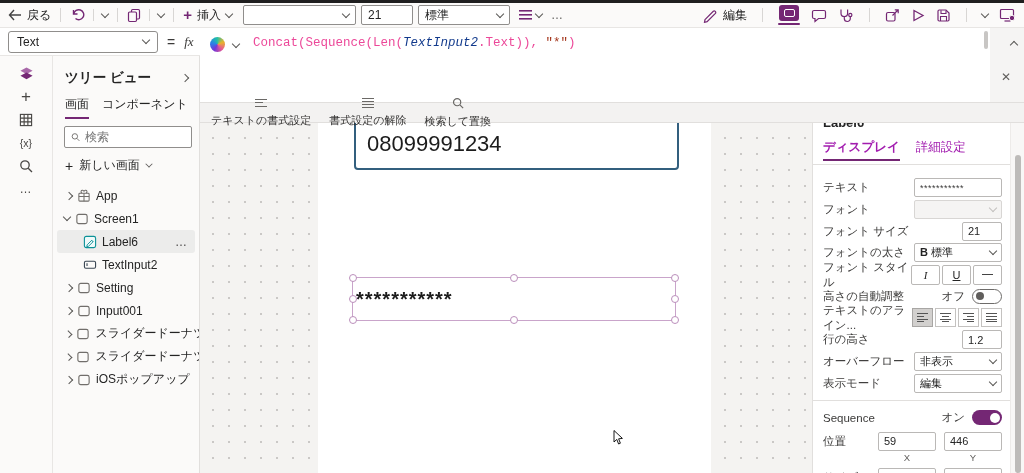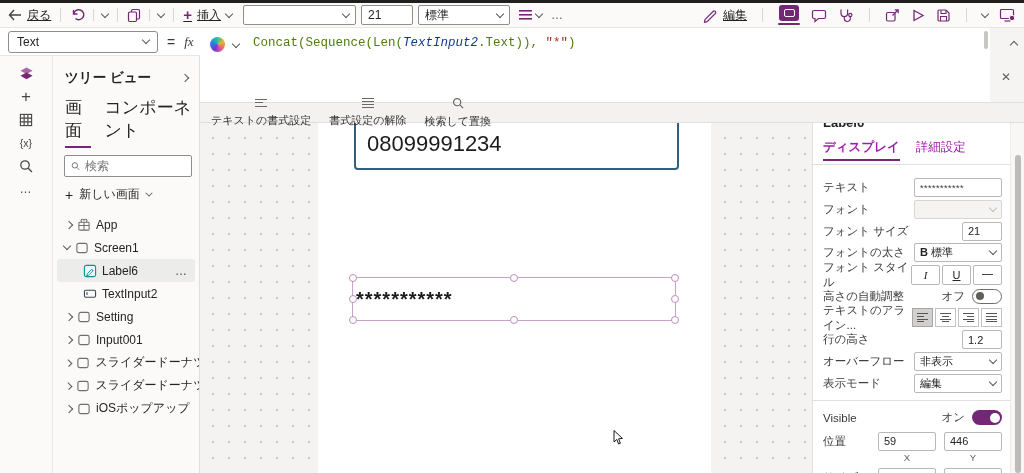--- a/index.html
+++ b/index.html
@@ -1,19 +1,19 @@
 <!DOCTYPE html>
 <html><head>
 <meta charset="utf-8">
 <style>
   * { margin:0; padding:0; box-sizing:border-box; }
   html,body { width:1024px; height:473px; overflow:hidden; }
   body { position:relative; font-family:"Liberation Sans",sans-serif; background:#faf9f8; color:#242424; }
   .abs { position:absolute; }
-  .flex { display:flex; align-items:center;text-decoration:underline; }
+  .flex { display:flex; align-items:center; }
 
   
   #top-strip { left:0; top:0; width:1024px; height:3px; background:#1f1f1f; }
   #topbar { left:0; top:3px; width:1024px; height:25px; background:#fbfaf9; border-bottom:1px solid #e8e6e4; display:flex; align-items:center; padding:0 8px; gap:5px; font-size:12px; }
   .vdiv { width:1px; height:14px; background:#d8d6d4; margin:0 4px; }
   .pico { color:#742774; }
   .chev { width:6px; height:6px; border-right:1.3px solid #5a5856; border-bottom:1.3px solid #5a5856; display:inline-block; }
   .chev.down { transform:rotate(45deg); margin-top:-3px; }
   .chev.right { transform:rotate(-45deg); margin-left:2px; }
   .chev.up { transform:rotate(-135deg); margin-top:3px; }
@@ -24,21 +24,21 @@
   .copilot-tile .inner { width:11px; height:8px; border:1.2px solid #fff; border-radius:2px; }
   .copilot-underline { width:22px; height:2px; background:#742774; border-radius:1px; }
 
   
   #formula-row { left:0; top:28px; width:1024px; height:28px; background:#fff; border-bottom:1px solid #e8e6e4; display:flex; align-items:center; padding:0 8px; gap:9px; }
   #prop-dd { width:150px; height:22px; border:1px solid #908e8c; border-radius:3px; background:#fff; display:flex; align-items:center; justify-content:space-between; padding:0 8px; font-size:12px; }
   .fx { font-family:"Liberation Serif",serif; font-style:italic; font-size:13px; color:#3b3a39; }
   #formula-overlay { left:200px; top:28px; width:790px; height:75px; background:#fff; border-bottom:1px solid #e1dfdd; z-index:20; padding:8px 10px; display:flex; align-items:flex-start; gap:8px; }
   .copilot-disc { width:15px; height:15px; border-radius:50%; background:conic-gradient(from 210deg,#7436d8,#2a7fe8,#1fc0a8,#e8b42a,#e85a92,#7436d8); flex:none; margin-top:1px; }
   .code { font-family:"Liberation Mono","DejaVu Sans Mono",monospace; font-size:12.5px; white-space:pre; }
-  .code .fn { color:#4d7c0f; }
+  .code .fn { color:#ec4899; }
   .code .ident { color:#123a8c; font-style:italic; }
   .code .str { color:#a3341a; }
   .fscroll { position:absolute; right:2px; top:3px; width:4px; height:68px; }
   .fscroll .thumb { width:4px; height:18px; background:#c8c6c4; border-radius:2px; }
   #formula-side { left:990px; top:28px; width:34px; height:75px; background:#f5f4f3; border-bottom:1px solid #e1dfdd; z-index:20; }
   #collapse-chev { position:absolute; right:7px; top:11px; }
   #close-x { position:absolute; right:13px; top:42px; font-size:12px; color:#605e5c; }
 
   
   #format-row { left:200px; top:103px; width:824px; height:20px; background:#f3f2f1; border-bottom:1px solid #e1dfdd; z-index:30; display:flex; align-items:center; gap:18px; padding:0 11px; font-size:11px; color:#323130; }
@@ -53,21 +53,21 @@
                linear-gradient(#6b6966 0 0) 0 6px/12px 1.3px no-repeat,
                linear-gradient(#6b6966 0 0) 0 9px/12px 1.3px no-repeat; }
 
   
   #left-rail { left:0; top:56px; width:53px; height:417px; background:#fbfaf9; border-right:1px solid #e8e6e4; display:flex; flex-direction:column; align-items:center; padding-top:10px; gap:8px; z-index:5; }
   .rail-ic { width:22px; height:15px; display:flex; align-items:center; justify-content:center; color:#484644; font-size:12px; }
 
   
   #tree-panel { left:53px; top:56px; width:147px; height:417px; background:#fbfaf9; border-right:1px solid #e1dfdd; font-size:12px; }
   #tree-title { padding:13px 8px 0 12px; font-size:13.5px; font-weight:700; color:#242424; display:flex; justify-content:space-between; align-items:center; }
-  #tree-tabs { display:flex; gap:13px; padding:9px 0 0 12px; font-size:17px; }
+  #tree-tabs { display:flex; gap:13px; padding:9px 0 0 12px; font-size:12px; }
   .ttab { padding-bottom:4px; }
   .ttab.active { border-bottom:2px solid #742774; font-weight:400; }
   #tree-search { margin:7px 7px 0 11px; height:22px; border:1px solid #908e8c; border-radius:2px; background:#fff; display:flex; align-items:center; gap:5px; padding:0 6px; }
   #tree-search input { border:none; outline:none; width:100px; font-size:12px; color:#605e5c; background:transparent; font-family:inherit; }
   #new-screen { display:flex; align-items:center; gap:6px; padding:9px 0 4px 12px; color:#242424; }
   .trow { height:23px; display:flex; align-items:center; padding-left:11px; gap:5px; color:#242424; }
   .trow .lbl { white-space:nowrap; overflow:hidden; }
   .trow.child { padding-left:30px; }
   .trow.selected { margin:0 4px; padding-left:26px; background:#ececeb; border-radius:3px; position:relative; }
   .trow .more { margin-left:auto; padding-right:7px; color:#484644; letter-spacing:1px; }
@@ -492,21 +492,21 @@
     </div>
     <div class="prow">
       <span>表示モード</span>
       <span class="ctl-dd">
         <span>編集</span>
         <span class="chev down"></span>
       </span>
     </div>
     <div class="sec-div"></div>
     <div class="prow">
-      <span>Visible</span>
+      <span>Sequence</span>
       <span class="togwrap">
         <span>オン</span>
         <span class="toggle on"></span>
       </span>
     </div>
     <div class="prow tall">
       <span style="line-height:19px;">位置</span>
       <span class="xywrap">
         <span class="xycol">
           <span class="ctl-input">59</span>

